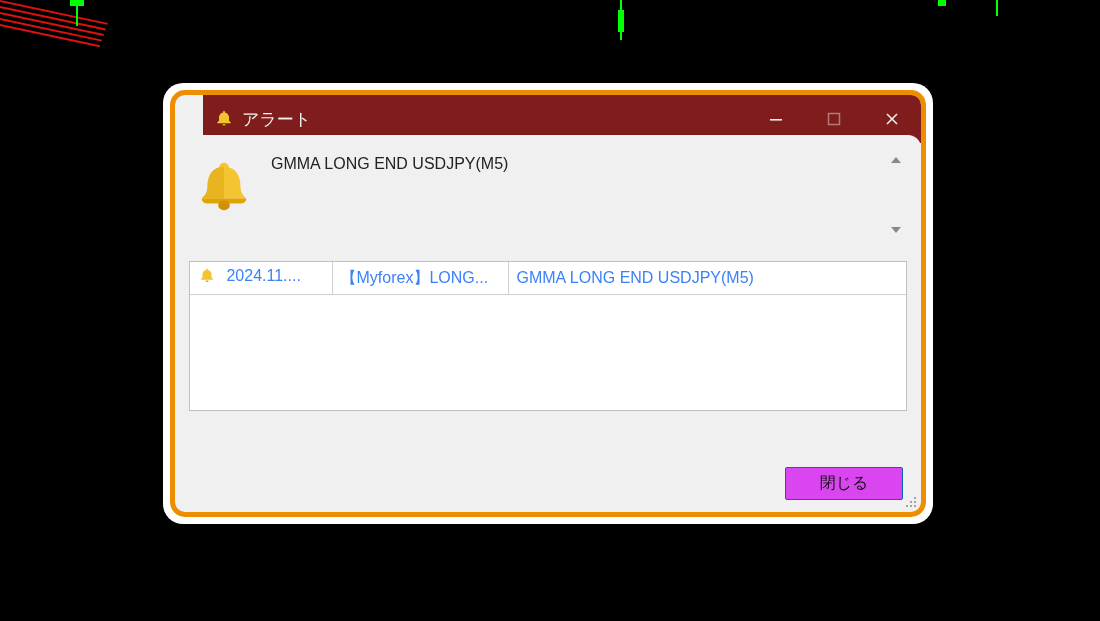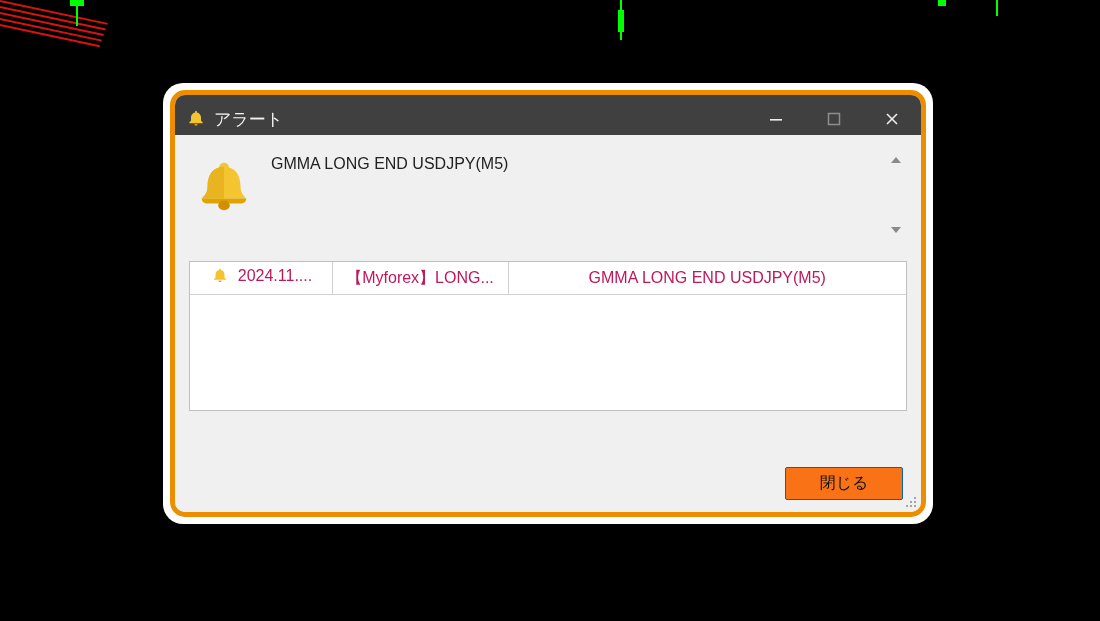--- a/index.html
+++ b/index.html
@@ -16,62 +16,62 @@
   .corner-tl{position:absolute;top:0;left:76px;width:2px;height:26px;background:#0f0;}
   .corner-tl2{position:absolute;top:0;left:70px;width:14px;height:6px;background:#0f0;}
 
   
   .frame{position:absolute;left:163px;top:83px;width:770px;height:441px;
     border-radius:20px;background:#fff;}
   .frame-inner{position:absolute;left:7px;top:7px;right:7px;bottom:7px;
     border:5px solid #ed8e00;border-radius:15px;overflow:hidden;
     background:#f0f0f0;}
 
-  .titlebar{height:48px;background:#404040;display:flex;align-items:center;
-    color:#f2f2f2;font-size:17px;-webkit-user-select:none;user-select:none;}
+  .titlebar{height:48px;background:#7f1d1d;display:flex;align-items:center;
+    color:#f2f2f2;font-size:17px;-webkit-user-select:none;user-select:none;margin-left:28px;}
   .titlebar .t-icon{width:22px;height:22px;margin:0 7px 0 10px;
     display:flex;align-items:center;justify-content:center;}
   .titlebar .spacer{flex:1;}
   .winbtn{width:58px;height:40px;display:flex;align-items:center;
     justify-content:center;color:#eee;}
   .winbtn svg{display:block;}
   .winbtn.maxi{opacity:.45;}
 
   .client{position:absolute;left:0;right:0;top:40px;bottom:0;
-    background:#f0f0f0;}
+    background:#f0f0f0;border-radius:13px;}
 
   
   .toprow{position:relative;padding:16px 14px 8px 14px;display:flex;}
   .bigbell{width:70px;height:70px;flex:none;display:flex;
     align-items:center;justify-content:center;}
   .msg{flex:1;padding:4px 10px 0 12px;font-size:16px;color:#222;}
   .scrollbtns{width:22px;display:flex;flex-direction:column;
     justify-content:space-between;height:92px;margin-top:-2px;}
   .sbtn{width:20px;height:20px;display:flex;align-items:center;
     justify-content:center;color:#8a8a8a;
     border:1px solid transparent;}
   .sbtn svg{display:block;}
 
   
   .tblwrap{margin:12px 14px 0 14px;border:1px solid #bfbfbf;
     background:#fff;height:148px;overflow:hidden;}
   table{border-collapse:collapse;width:100%;table-layout:fixed;}
   td{border-right:1px solid #d0d0d0;border-bottom:1px solid #d0d0d0;
-    padding:5px 8px;font-size:16px;color:#be185d;white-space:nowrap;
-    text-align:center;overflow:hidden;text-overflow:clip;}
+    padding:5px 8px;font-size:16px;color:#3b82f6;white-space:nowrap;
+    text-align:left;overflow:hidden;text-overflow:clip;}
   td:last-child{border-right:none;}
   .cell-icon{width:22px;height:22px;display:inline-block;
     vertical-align:-4px;margin-right:2px;}
 
   
   .footer{position:absolute;left:0;right:0;bottom:0;height:58px;
     display:flex;align-items:center;justify-content:flex-end;
     padding-right:18px;}
   .closebtn{min-width:118px;height:33px;border:1px solid #0a64ad;
-    background:#f97316;border-radius:2px;font-size:16px;
+    background:#d946ef;border-radius:2px;font-size:16px;
     display:flex;align-items:center;justify-content:center;
     color:#111;font-family:inherit;}
 
   .resize-grip{position:absolute;right:3px;bottom:3px;width:16px;height:16px;
     color:#8b8b8b;}
 
 </style>
 </head>
 <body>
 

